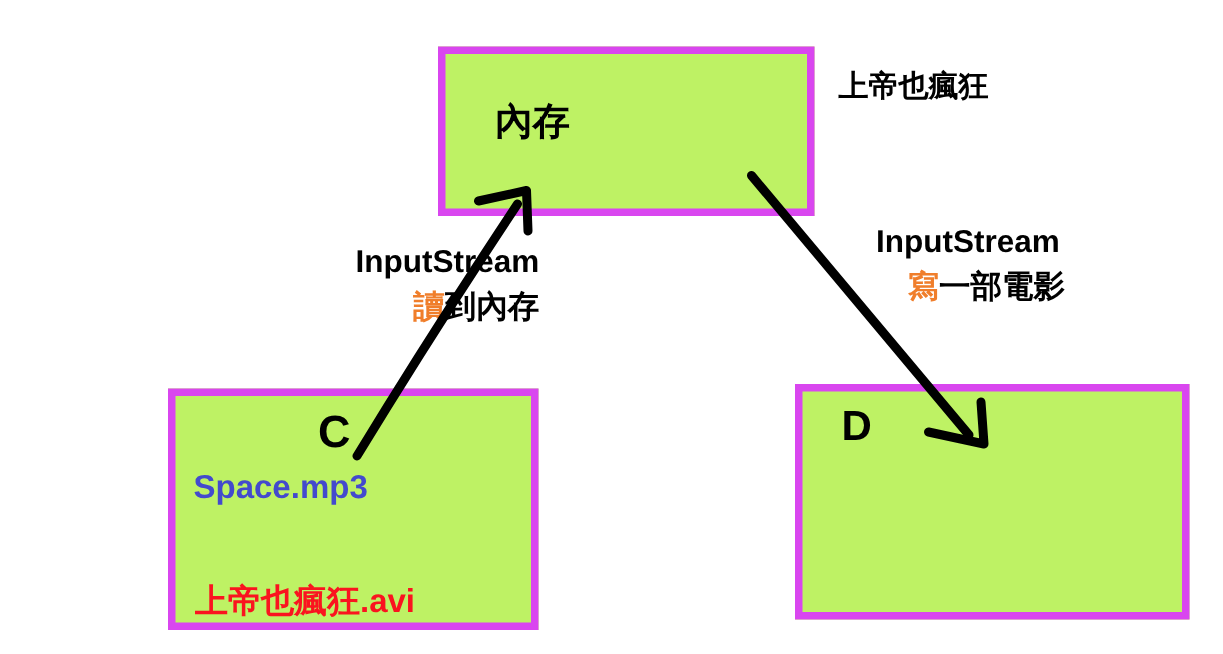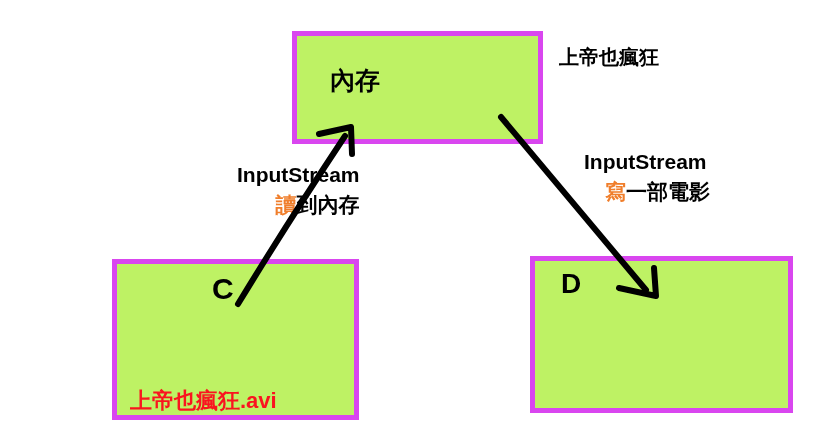--- a/index.html
+++ b/index.html
@@ -54,20 +54,21 @@
   </div>
 
   <div class="abs stream-label output-label">
     <div>InputStream</div>
     <div class="line2"><span class="hl">寫</span><span>一部電影</span></div>
   </div>
 
   <div class="box c-box">
     <div class="abs c-label">C</div>
     <div class="abs file-blue">
+      <div>Space.mp3</div>
     </div>
     <div class="abs file-red">上帝也瘋狂.avi</div>
   </div>
 
   <div class="box d-box">
     <div class="abs d-label">D</div>
   </div>
 
   <svg class="arrows" width="815" height="436" viewBox="0 0 815 436">
 

